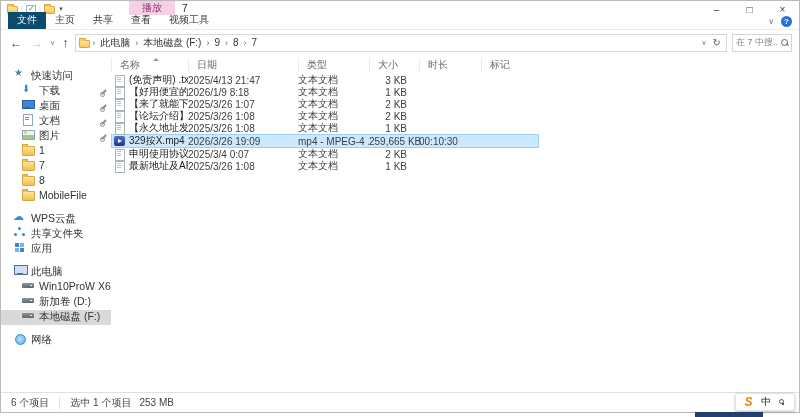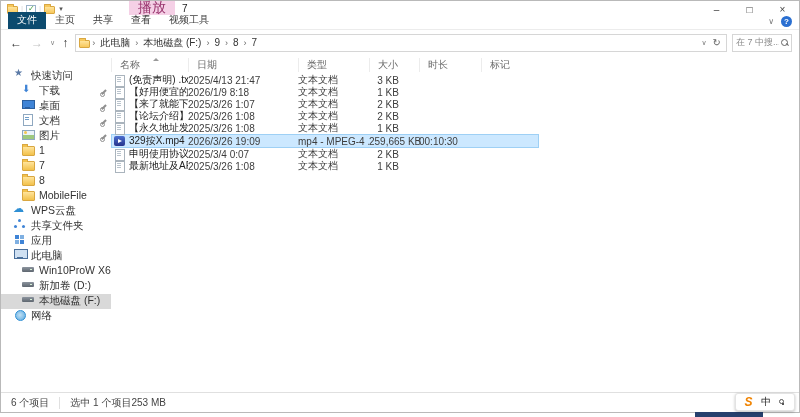--- a/index.html
+++ b/index.html
@@ -9,21 +9,21 @@
 
   
   .titlebar{height:15px;position:relative;display:flex;align-items:center;padding-left:6px;flex:none}
   .qat{display:flex;align-items:center;gap:3px}
   .qat-sep{color:#d8d8d8;font-size:8px}
   .mini-folder{width:11px;height:8px;background:linear-gradient(#ffe49c,#f7c85c);border:1px solid #d9a741;border-radius:1px;position:relative;margin-top:2px}
   .mini-folder::before{content:"";position:absolute;left:-1px;top:-3px;width:5px;height:2px;background:#f7c85c;border:1px solid #d9a741;border-bottom:none;border-radius:1px 1px 0 0}
   .mini-check{width:10px;height:9px;border:1px solid #9bb3c9;background:#fff;position:relative;margin-top:2px}
   .mini-check::after{content:"✓";position:absolute;left:1px;top:-2px;font-size:8px;color:#3f9e3f}
   .qat-caret{font-size:7px;color:#555;margin-left:1px}
-  .contextual-label{position:absolute;left:128px;top:0;width:46px;height:14px;background:#f5d0e6;color:#99356e;font-size:14px;display:flex;align-items:center;justify-content:center}
+  .contextual-label{position:absolute;left:128px;top:0;width:46px;height:14px;background:#f5d0e6;color:#99356e;font-size:10px;display:flex;align-items:center;justify-content:center}
   .win-title{position:absolute;left:181px;top:2px;font-size:10px;color:#222}
   .controls{position:absolute;right:0;top:0;display:flex}
   .ctrl{width:33px;height:17px;text-align:center;line-height:17px;font-size:10px;color:#444}
 
   
   .tabrow{height:14px;display:flex;align-items:flex-end;padding-left:7px;position:relative;flex:none;border-bottom:1px solid #ececec}
   .tab{padding:1px 9px 2px;font-size:10px;color:#3c3c3c}
   .tab.file{background:#0c4a6e;color:#fff}
   .ribbon-right{position:absolute;right:7px;bottom:2px;display:flex;align-items:center;gap:7px}
   .collapse-chev{color:#777;font-size:8px}
@@ -44,21 +44,21 @@
   .search-text{flex:1;overflow:hidden;white-space:nowrap}
   .mag{width:7px;height:7px;position:relative;flex:none}
   .mag::before{content:"";position:absolute;left:0;top:0;width:5px;height:5px;border:1px solid #666;border-radius:50%}
   .mag::after{content:"";position:absolute;left:5px;top:5px;width:3px;height:1px;background:#666;transform:rotate(45deg)}
 
   
   .main{flex:1;display:flex;overflow:hidden}
   .sidebar{width:110px;flex:none;padding-top:14px;font-size:10.5px;overflow:hidden}
   .side-item{height:15px;display:flex;align-items:flex-start;gap:5px;padding-left:13px;position:relative;color:#333;white-space:nowrap}
   .side-item.indent1{padding-left:21px}
-  .side-item.gap{margin-top:0}
+  .side-item.gap{margin-top:8px}
   .side-item.selected{background:#d9d9d9}
   .s-label{overflow:hidden}
   .pin{position:absolute;right:4px;top:4px;width:8px;height:8px}
   .pin::before{content:"";position:absolute;width:1.5px;height:6px;background:#8f8f8f;transform:rotate(45deg);left:4px;top:1px}
   .pin::after{content:"";position:absolute;width:3px;height:3px;border:1px solid #8f8f8f;border-radius:50%;left:1px;top:4px}
   .s-icon{width:12px;height:11px;flex:none;position:relative}
   .ic-star::before{content:"★";position:absolute;left:0;top:-2px;font-size:10px;color:#5b7aa6;font-family:"DejaVu Sans",sans-serif}
   .ic-desktop::before{content:"";position:absolute;left:0;top:1px;width:11px;height:7px;background:#3f84d6;border:1px solid #2b5f9e}
   .ic-desktop::after{content:"";position:absolute;left:3px;top:8px;width:5px;height:2px;background:#2b5f9e}
   .ic-download::before{content:"⬇";position:absolute;left:0;top:-1px;font-size:10px;color:#3f84d6;font-family:"DejaVu Sans",sans-serif}
@@ -81,31 +81,31 @@
   .filepane{flex:1;padding-top:3px;position:relative;overflow:hidden}
   .cols-header{display:grid;grid-template-columns:77px 110px 71px 50px 62px 58px;height:14px;align-items:center;color:#6a6a6a;font-size:10px;position:relative;margin-bottom:2px}
   .col-h{padding-left:8px;border-left:1px solid #ececec;height:14px;line-height:14px;overflow:hidden;white-space:nowrap}
   .col-h:first-child{border-left:none}
   .sort-caret{position:absolute;left:42px;top:0;width:0;height:0;border-left:3px solid transparent;border-right:3px solid transparent;border-bottom:3px solid #9a9a9a}
   .rows{display:flex;flex-direction:column}
   .frow{display:grid;grid-template-columns:77px 110px 71px 50px 62px 58px;height:12px;align-items:center;font-size:10px;color:#222;width:428px}
   .frow.selected{background:#cce8ff;box-shadow:inset 0 0 0 1px #9ed0f5;height:14px}
   .c-name{display:flex;align-items:center;gap:4px;padding-left:3px;overflow:hidden;white-space:nowrap}
   .c-date,.c-type,.c-dur{color:#3d3d3d;overflow:hidden;white-space:nowrap}
-  .c-size{text-align:center;padding-right:12px;color:#3d3d3d;white-space:nowrap}
+  .c-size{text-align:right;padding-right:12px;color:#3d3d3d;white-space:nowrap}
   .f-icon{width:11px;height:11px;flex:none;position:relative}
   .f-icon.ic-txt::before{content:"";position:absolute;left:1px;top:0;width:8px;height:10px;background:#fff;border:1px solid #aab4bd}
   .f-icon.ic-txt::after{content:"";position:absolute;left:3px;top:2px;width:4px;height:6px;background:repeating-linear-gradient(#b9c3cc 0 1px,transparent 1px 2px)}
   .f-icon.ic-video::before{content:"";position:absolute;left:0;top:0;width:11px;height:10px;background:linear-gradient(#4a6fd0,#27348b);border-radius:2px}
   .f-icon.ic-video::after{content:"";position:absolute;left:4px;top:3px;width:0;height:0;border-top:2px solid transparent;border-bottom:2px solid transparent;border-left:4px solid #fff}
 
   
   .statusbar{height:20px;border-top:1px solid #e0e0e0;display:flex;align-items:center;padding-left:10px;font-size:10px;color:#444;flex:none}
   .sb-sep{width:1px;height:12px;background:#e0e0e0;margin:0 10px}
-  .sb-size{}
+  .sb-size{margin-left:8px}
 
   
   .ime{position:absolute;left:735px;top:393px;width:60px;height:18px;background:#fff;border:1px solid #e3e3e3;border-radius:3px;box-shadow:0 1px 3px rgba(0,0,0,.25);display:flex;align-items:center;justify-content:space-evenly;z-index:5}
   .ime-s{color:#f08300;font-weight:bold;font-style:italic;font-size:12px;line-height:12px}
   .ime-mode{font-size:10px;color:#222}
   .ime-tool{width:6px;height:6px;position:relative}
   .ime-tool::before{content:"";position:absolute;left:0;top:0;width:3px;height:3px;border:1px solid #555;border-radius:50%}
   .ime-tool::after{content:"";position:absolute;left:3px;top:4px;width:2px;height:2px;background:#555}
   .taskbar-strip{position:absolute;left:695px;top:412px;width:68px;height:5px;background:#26406d;z-index:4}
 </style>

